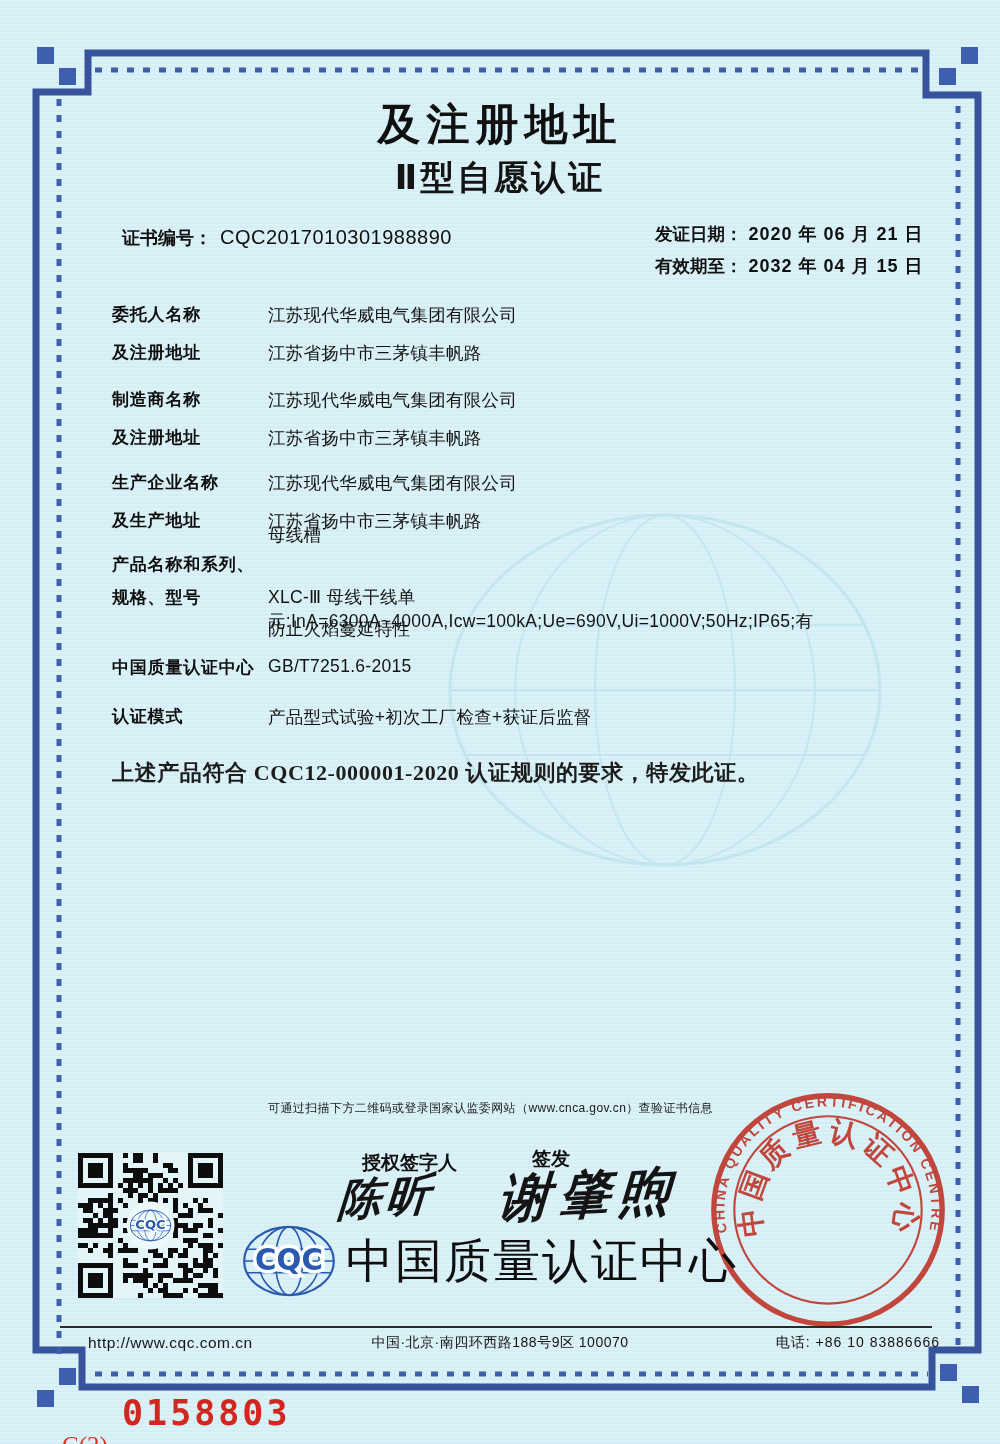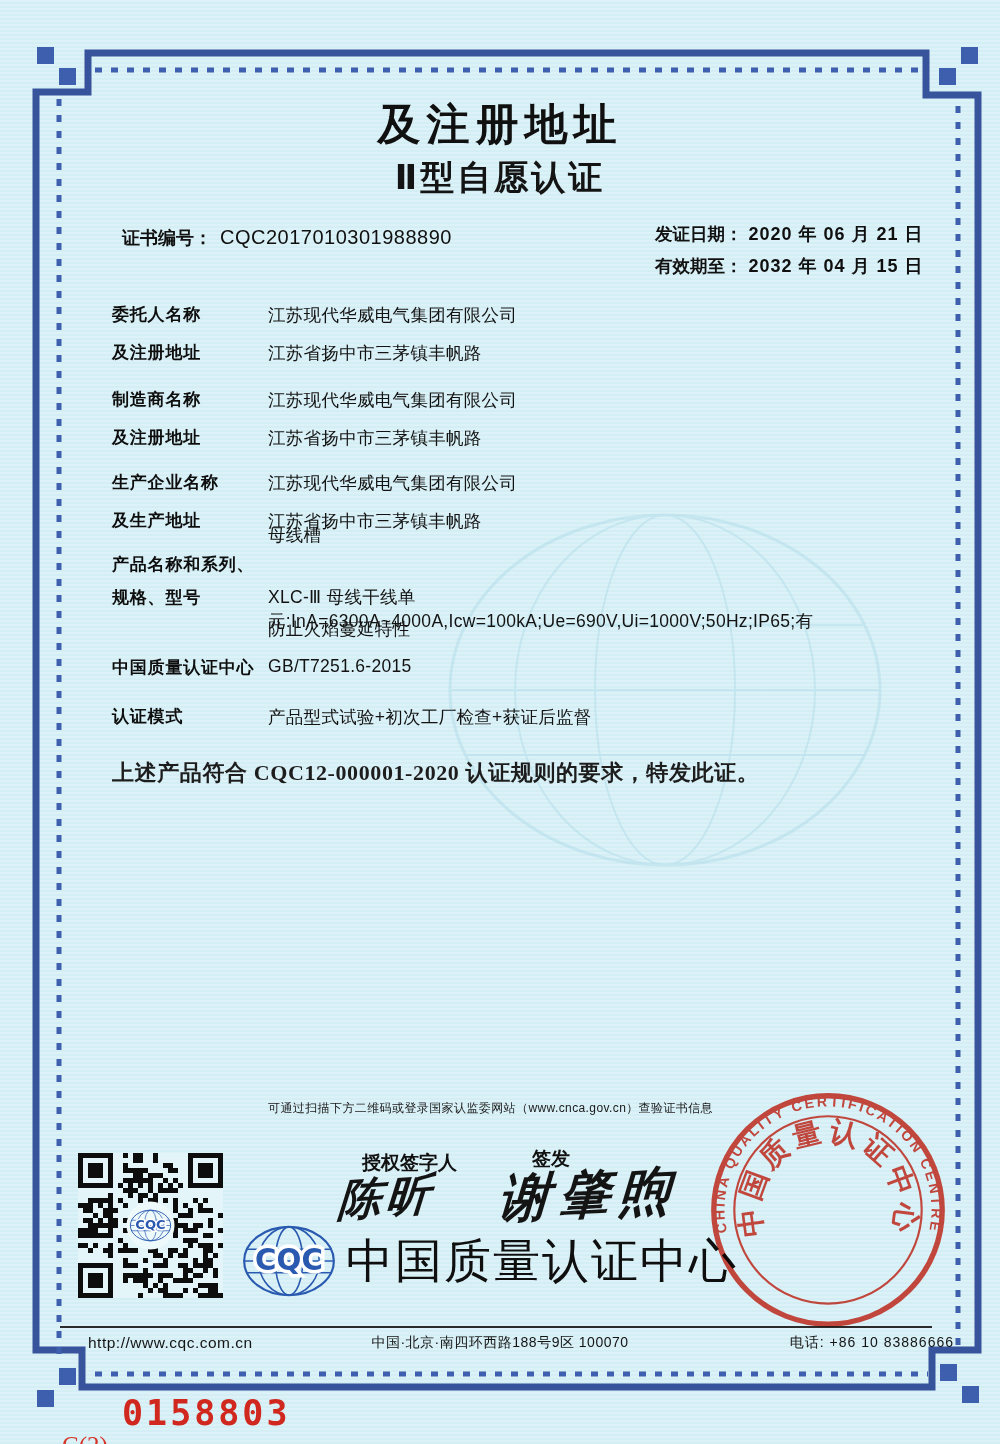--- a/index.html
+++ b/index.html
@@ -22,21 +22,21 @@
   .statement{font-family:"Liberation Serif","DejaVu Serif",serif;font-size:22px;font-weight:700;letter-spacing:0.6px;color:#1d1d1d;}
   .note{font-size:12px;color:#1a1a1a;letter-spacing:0.4px;}
   .sig-label{font-family:"Liberation Serif","DejaVu Serif",serif;font-weight:bold;font-size:19px;color:#111;}
   .sig{font-family:"DejaVu Serif","Liberation Serif",serif;font-style:italic;font-weight:bold;color:#141414;white-space:nowrap;}
   .sig-a{left:338px;top:1168px;font-size:44px;transform:rotate(-4deg) skewX(-8deg);letter-spacing:4px;}
   .sig-b{left:498px;top:1160px;font-size:52px;transform:rotate(-3deg) skewX(-6deg);letter-spacing:8px;}
   .org-name{left:346px;top:1230px;font-size:47px;font-weight:500;letter-spacing:2px;color:#0f0f0f;}
   .footer-text{top:1334px;font-size:14px;color:#141414;}
   .footer-url{left:88px;font-family:Liberation Sans, sans-serif;font-size:15.5px;letter-spacing:0.5px;}
   .footer-addr{left:0;right:0;text-align:center;letter-spacing:0.5px;}
-  .footer-phone{right:46px;letter-spacing:1px;}
+  .footer-phone{right:60px;letter-spacing:1px;}
   .serial-prefix{left:62px;top:1402px;font-family:"Liberation Serif","DejaVu Serif",serif;font-size:25px;color:#d63426;margin-top:30px;}
   .serial-number{left:122px;top:1393px;font-family:"DejaVu Sans Mono","Liberation Mono",monospace;font-size:35px;font-weight:bold;letter-spacing:3px;color:#d0281e;}
   .seal-en{font-family:"Liberation Sans",sans-serif;font-size:14.5px;font-weight:bold;letter-spacing:2.6px;fill:#e23b2e;}
   .seal-cn{font-family:"Liberation Sans",sans-serif;font-size:29px;font-weight:bold;letter-spacing:5px;fill:#e23b2e;}
   .logo-cqc-text{font-family:"DejaVu Sans","Liberation Sans",sans-serif;font-weight:900;}
 </style>
 </head>
 <body>
 
 <div class="page">

